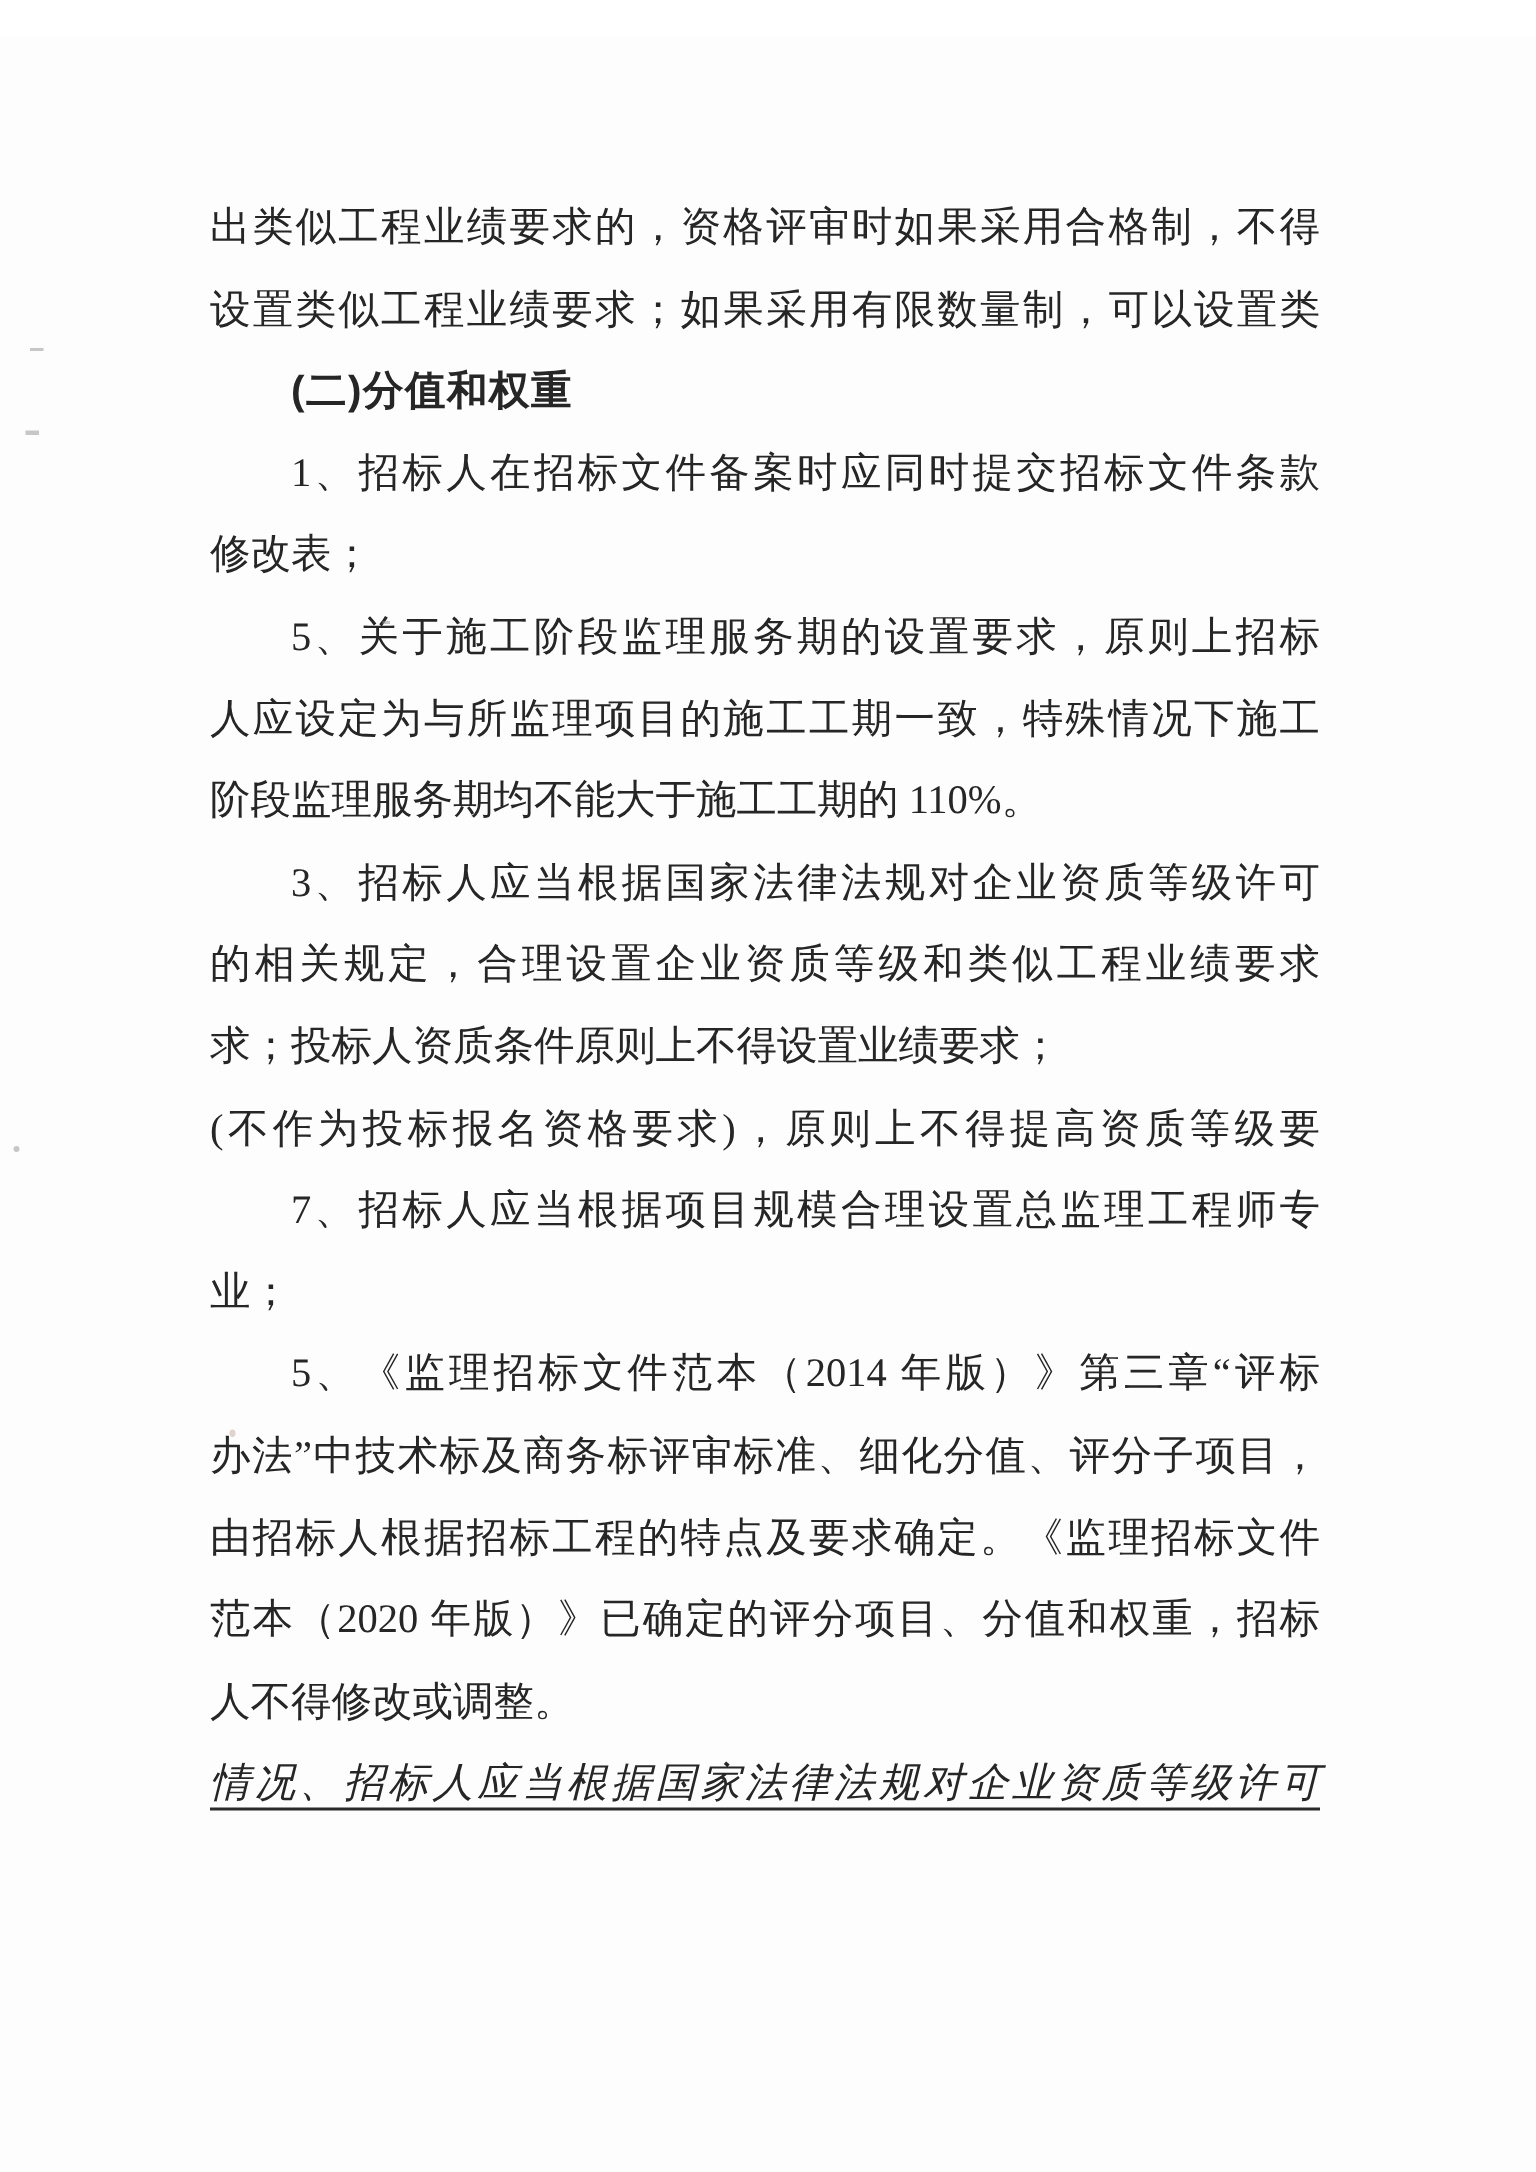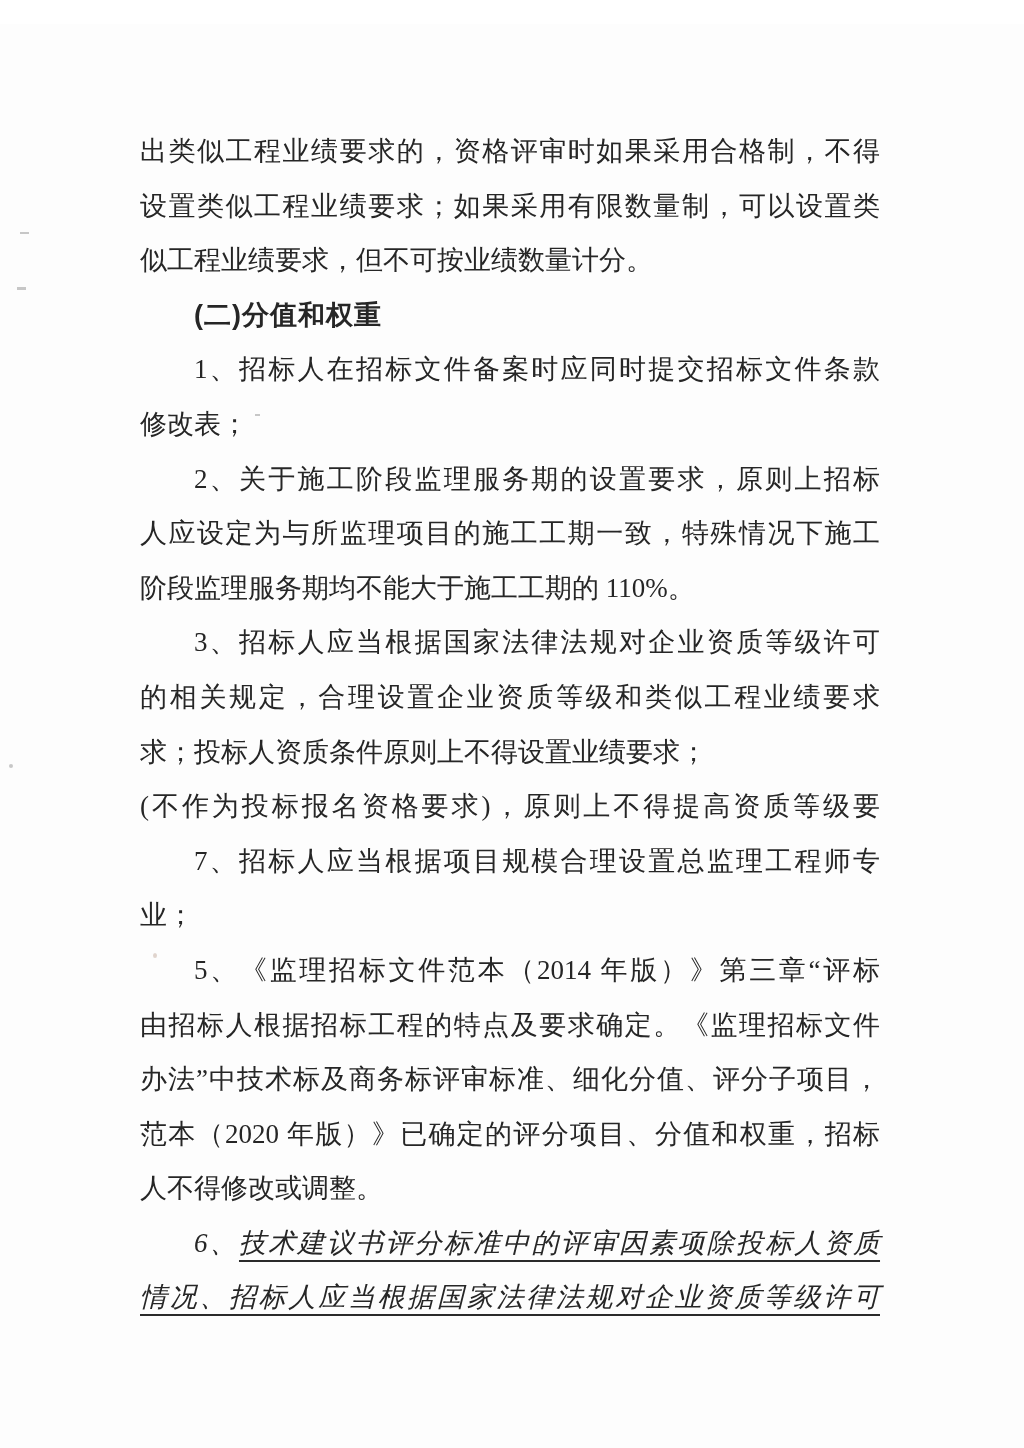--- a/index.html
+++ b/index.html
@@ -56,39 +56,37 @@
     opacity: 0.55;
   }
 </style>
 </head>
 <body>
 
 <div class="page">
   <div class="content">
       <div class="line just"><span>出类似工程业绩要求的，资格评审时如果采用合格制，不得</span></div>
       <div class="line just"><span>设置类似工程业绩要求；如果采用有限数量制，可以设置类</span></div>
-      <div class="line"><span>似工程业绩要求，但不可按业绩数量计分。</span></div>
       <div class="line indent heading"><span>(二)分值和权重</span></div>
       <div class="line just indent"><span>1、招标人在招标文件备案时应同时提交招标文件条款</span></div>
       <div class="line"><span>修改表；</span></div>
-      <div class="line just indent"><span>2、关于施工阶段监理服务期的设置要求，原则上招标</span></div>
+      <div class="line just indent"><span>5、关于施工阶段监理服务期的设置要求，原则上招标</span></div>
       <div class="line just"><span>人应设定为与所监理项目的施工工期一致，特殊情况下施工</span></div>
       <div class="line"><span>阶段监理服务期均不能大于施工工期的 110%。</span></div>
       <div class="line just indent"><span>3、招标人应当根据国家法律法规对企业资质等级许可</span></div>
       <div class="line just"><span>的相关规定，合理设置企业资质等级和类似工程业绩要求</span></div>
       <div class="line"><span>求；投标人资质条件原则上不得设置业绩要求；</span></div>
       <div class="line just"><span>(不作为投标报名资格要求)，原则上不得提高资质等级要</span></div>
       <div class="line just indent"><span>7、招标人应当根据项目规模合理设置总监理工程师专</span></div>
       <div class="line"><span>业；</span></div>
       <div class="line just indent"><span>5、《监理招标文件范本（2014 年版）》第三章“评标</span></div>
+      <div class="line just"><span>办法”中技术标及商务标评审标准、细化分值、评分子项目，</span></div>
       <div class="line just"><span>由招标人根据招标工程的特点及要求确定。《监理招标文件</span></div>
-      <div class="line just"><span>办法”中技术标及商务标评审标准、细化分值、评分子项目，</span></div>
       <div class="line just"><span>范本（2020 年版）》已确定的评分项目、分值和权重，招标</span></div>
       <div class="line"><span>人不得修改或调整。</span></div>
-      <div class="line just indent emph"><span>6、</span><span class="u">技术建议书评分标准中的评审因素项除投标人资质</span></div>
       <div class="line just emph"><span class="u">情况、招标人应当根据国家法律法规对企业资质等级许可</span></div>
     </div>
 
   <div class="speck" style="left:20px; top:208px; width:9px; height:2px;"></div>
   <div class="speck" style="left:17px; top:263px; width:9px; height:3px;"></div>
   <div class="speck" style="left:9px; top:740px; width:4px; height:4px; border-radius:50%;"></div>
   <div class="speck" style="left:153px; top:929px; width:4px; height:5px; border-radius:50%; background:#c9b3a6;"></div>
   <div class="speck" style="left:255px; top:390px; width:5px; height:2px;"></div>
 </div>
 

